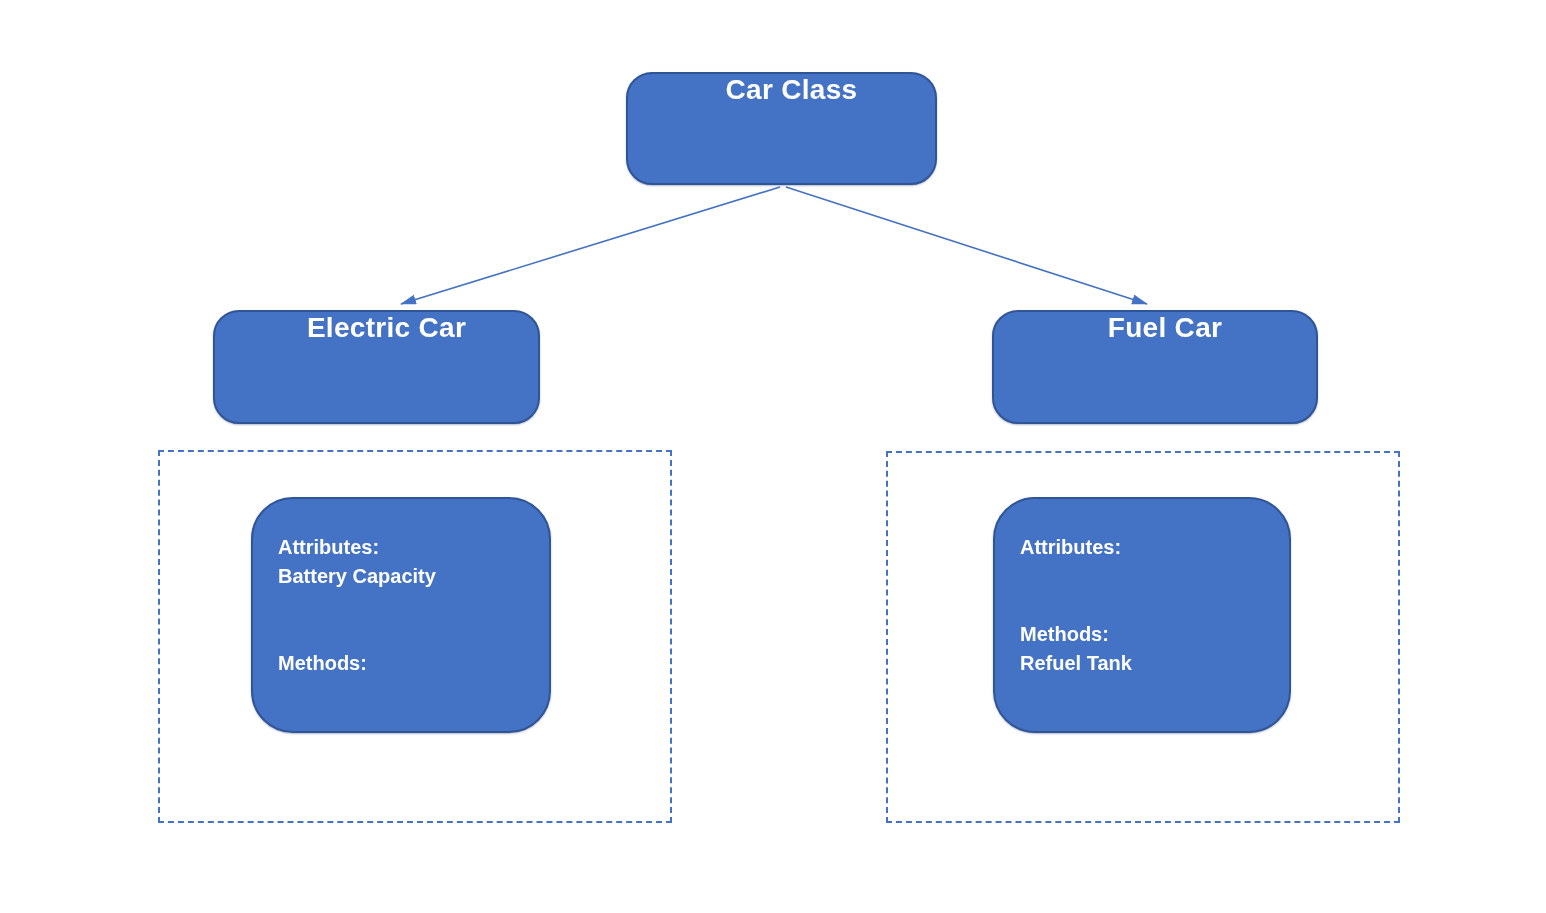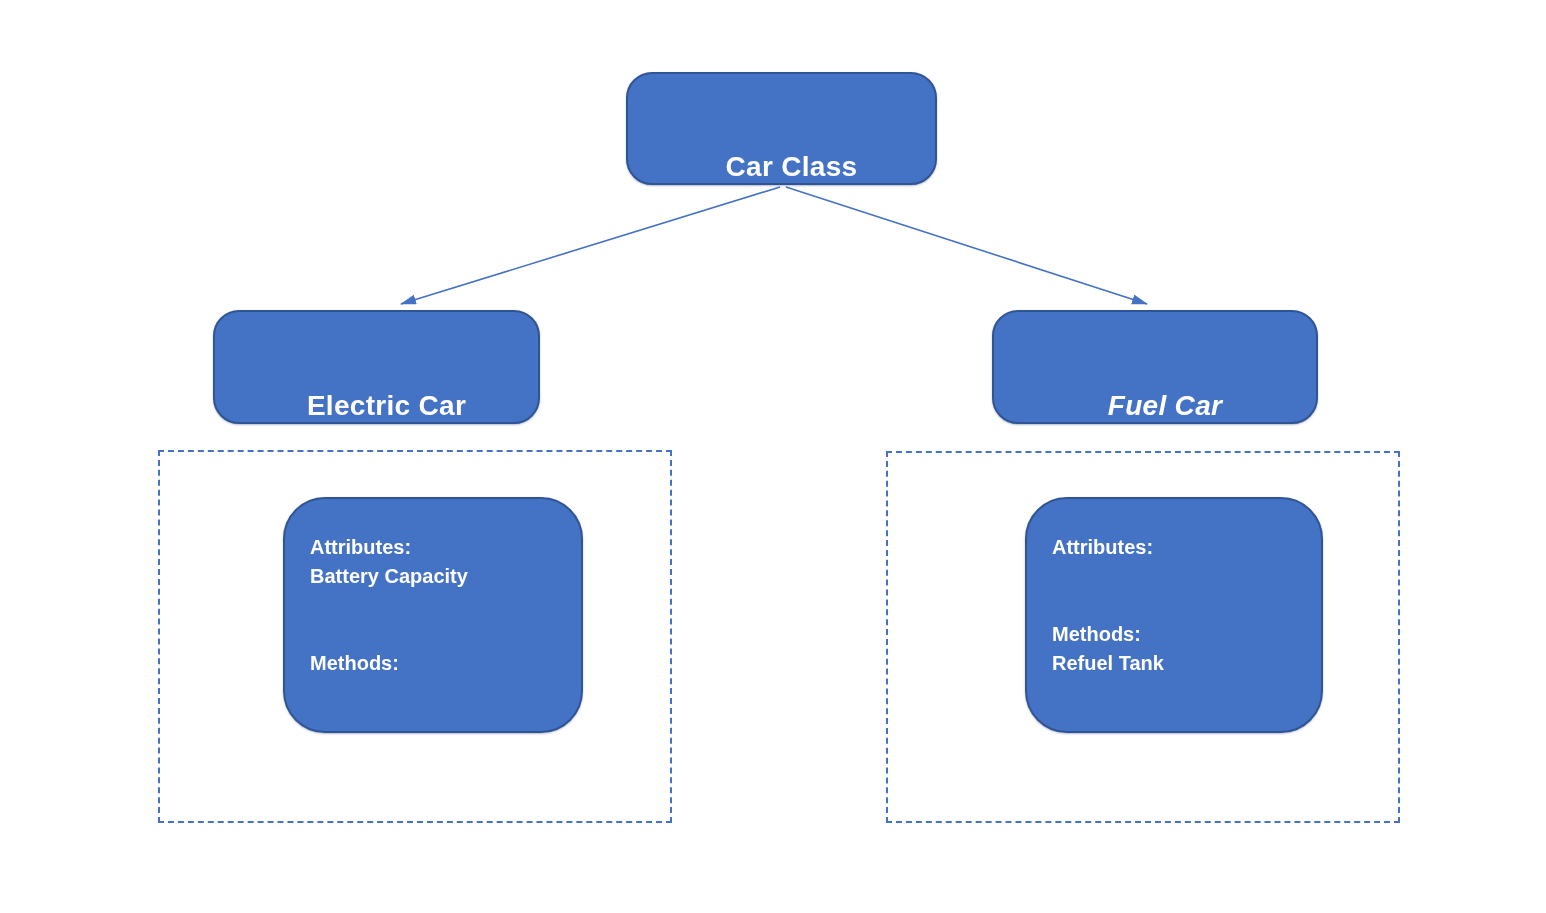--- a/index.html
+++ b/index.html
@@ -23,32 +23,32 @@
     height: 913px;
     pointer-events: none;
   }
   .node {
     position: absolute;
     background: #4472c4;
     border: 2px solid #2f5597;
     border-radius: 26px;
     color: #ffffff;
     display: flex;
-    align-items: flex-end;
+    align-items: flex-start;
     justify-content: center;
     font-size: 28px;
     font-weight: bold;
     letter-spacing: 0.3px;
     box-sizing: border-box;
     box-shadow: 0 1px 2px rgba(40, 60, 110, 0.35);
     padding-left: 20px;
   }
   .node-root    { left: 626px; top: 72px;  width: 311px; height: 113px; }
   .node-left    { left: 213px; top: 310px; width: 327px; height: 114px; }
-  .node-right   { left: 992px; top: 310px; width: 326px; height: 114px; font-style: italic; }
+  .node-right   { left: 992px; top: 310px; width: 326px; height: 114px; }
 
   .group {
     position: absolute;
     border: 2px dashed #4472c4;
     box-sizing: border-box;
     background: transparent;
   }
   .group-left  { left: 158px; top: 450px; width: 514px; height: 373px; }
   .group-right { left: 886px; top: 451px; width: 514px; height: 372px; }
 
@@ -57,21 +57,20 @@
     background: #4472c4;
     border: 2px solid #2f5597;
     border-radius: 42px;
     color: #ffffff;
     box-sizing: border-box;
     padding: 34px 18px 0 25px;
     font-size: 20px;
     font-weight: bold;
     line-height: 29px;
     box-shadow: 0 1px 2px rgba(40, 60, 110, 0.35);
-    margin-left: 32px;
   }
   .detail-left  { left: 251px; top: 497px; width: 300px; height: 236px; }
   .detail-right { left: 993px; top: 497px; width: 298px; height: 236px; }
 
   .detail .spacer { height: 58px; }
   .detail .line { white-space: nowrap; }
 </style>
 </head>
 <body>
 

